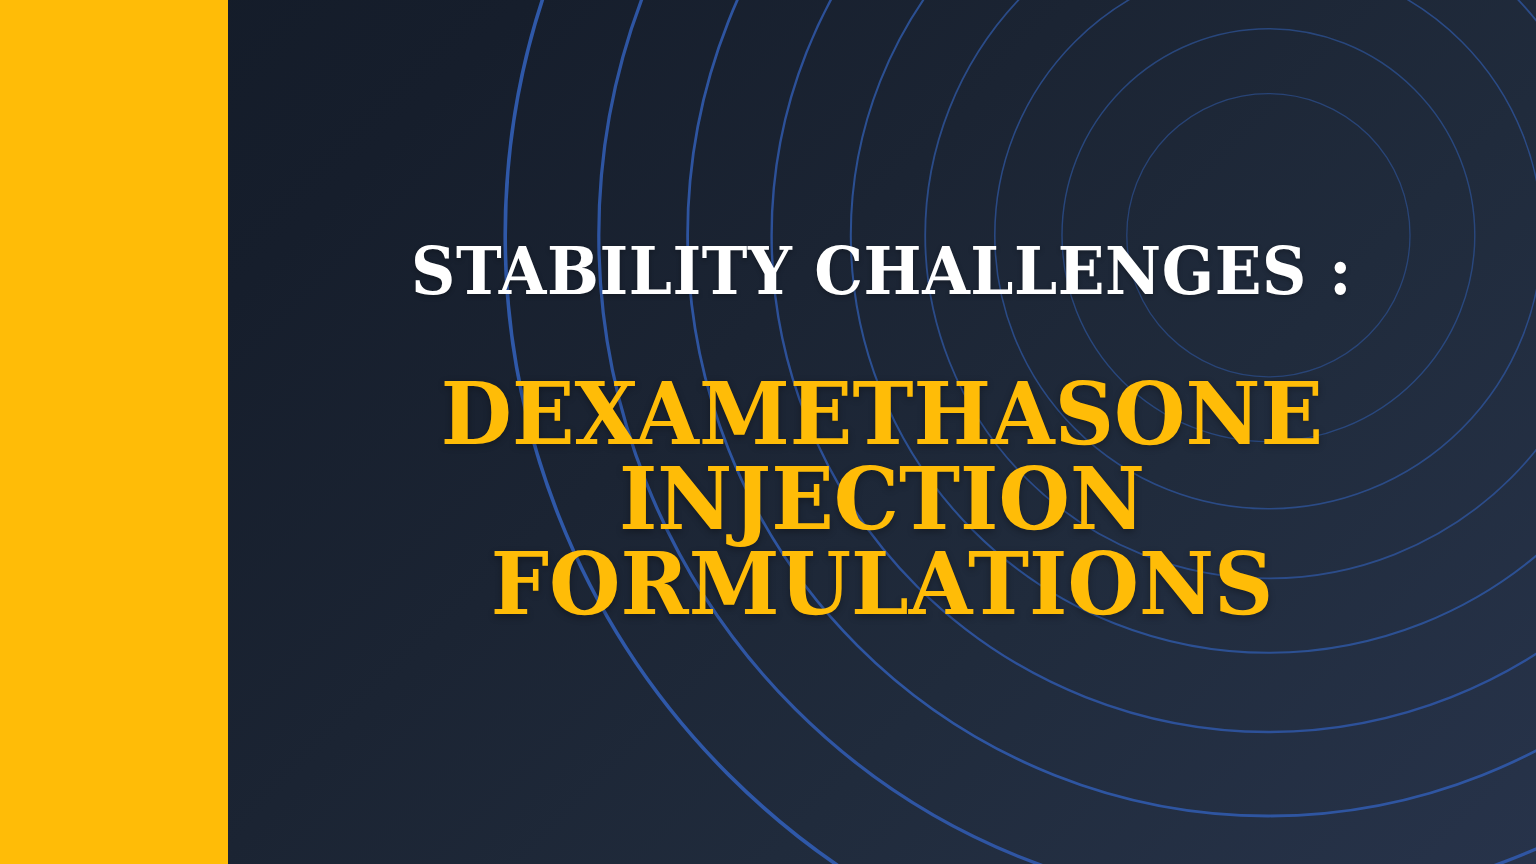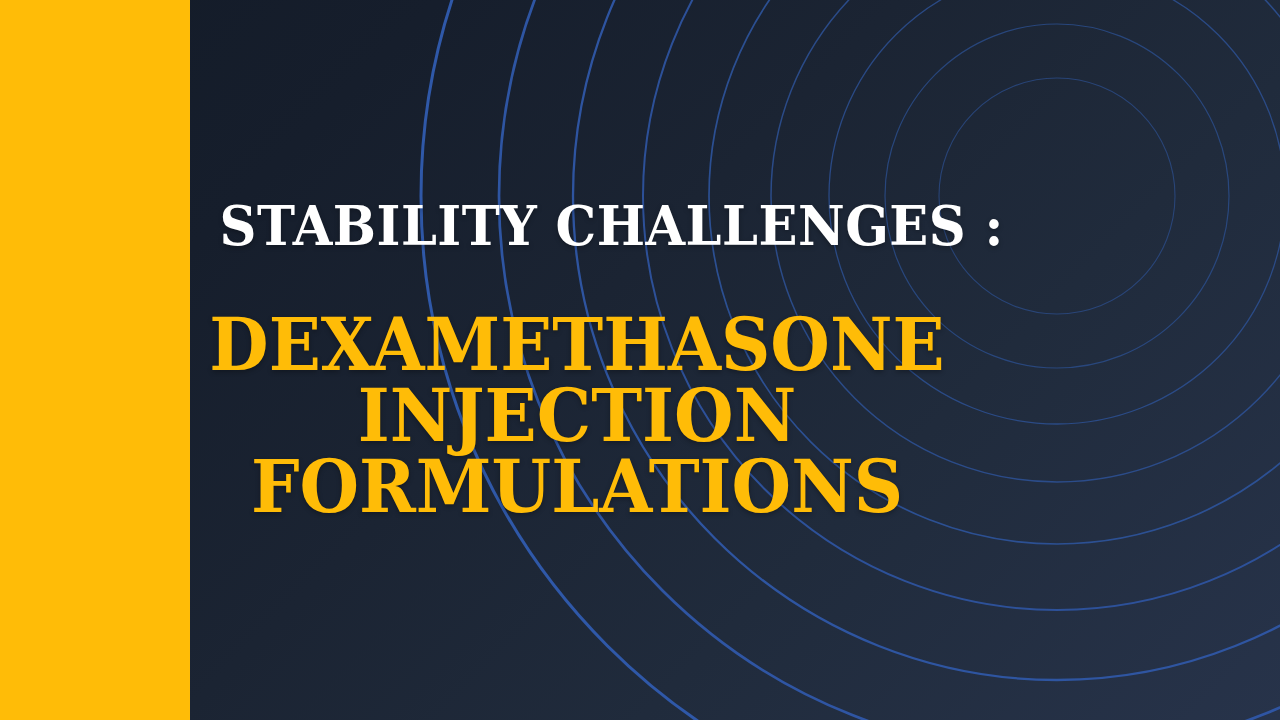--- a/index.html
+++ b/index.html
@@ -51,21 +51,21 @@
 
   
   .content {
     position: absolute;
     left: 190px;
     top: 0;
     width: 1090px;
     height: 720px;
     display: flex;
     flex-direction: column;
-    align-items: flex-start;
+    align-items: center;
     justify-content: center;
     border-radius: 10px;
   }
 
   .eyebrow {
     color: #ffffff;
     font-family: "DejaVu Serif", serif;
     font-weight: 700;
     font-size: 55px;
     line-height: 1.0;

